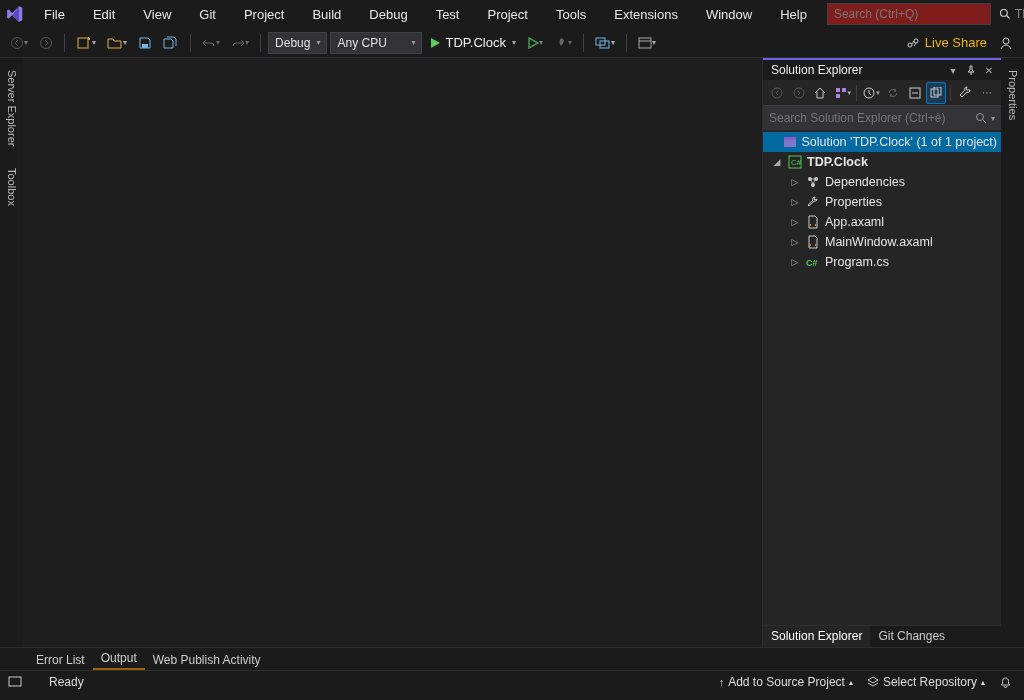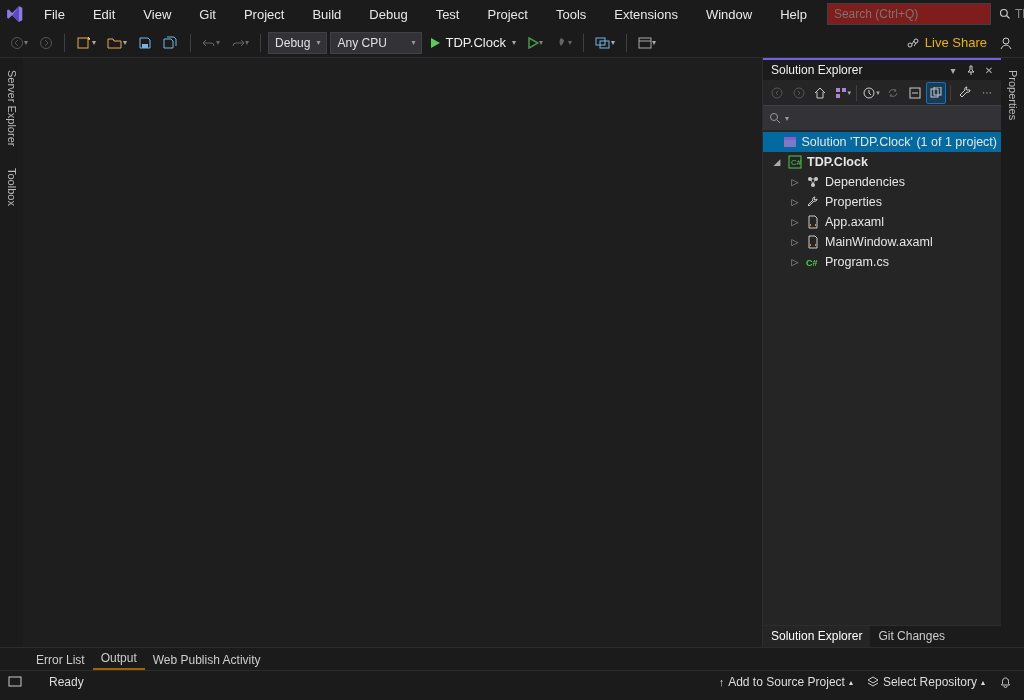--- a/index.html
+++ b/index.html
@@ -308,20 +308,21 @@
         </div>
       <div class="ptb-sep"></div>
       <div class="ptb-btn">
           <svg width="14" height="14">
             <path d="M12 4a2 2 0 01-3 2L4 11l-2-2 5-5a2 2 0 012-3l-1 2 1 1z" stroke="#ccc" fill="none"></path>
           </svg>
         </div>
       <div class="ptb-btn" style="font-size:10px;color:#aaa">⋯</div>
     </div>
     <div class="panel-search">
+      <input placeholder="Search Solution Explorer (Ctrl+è)" style="">
       <svg width="12" height="12">
           <circle cx="5" cy="5" r="3.5" stroke="#999" fill="none"></circle>
           <line x1="8" y1="8" x2="11" y2="11" stroke="#999"></line>
         </svg>
       <span style="font-size:8px;color:#999;margin-left:4px">▾</span>
     </div>
     <div class="tree">
       <div class="tree-row selected">
         <span class="twisty"></span>
         <span class="node-icon">

